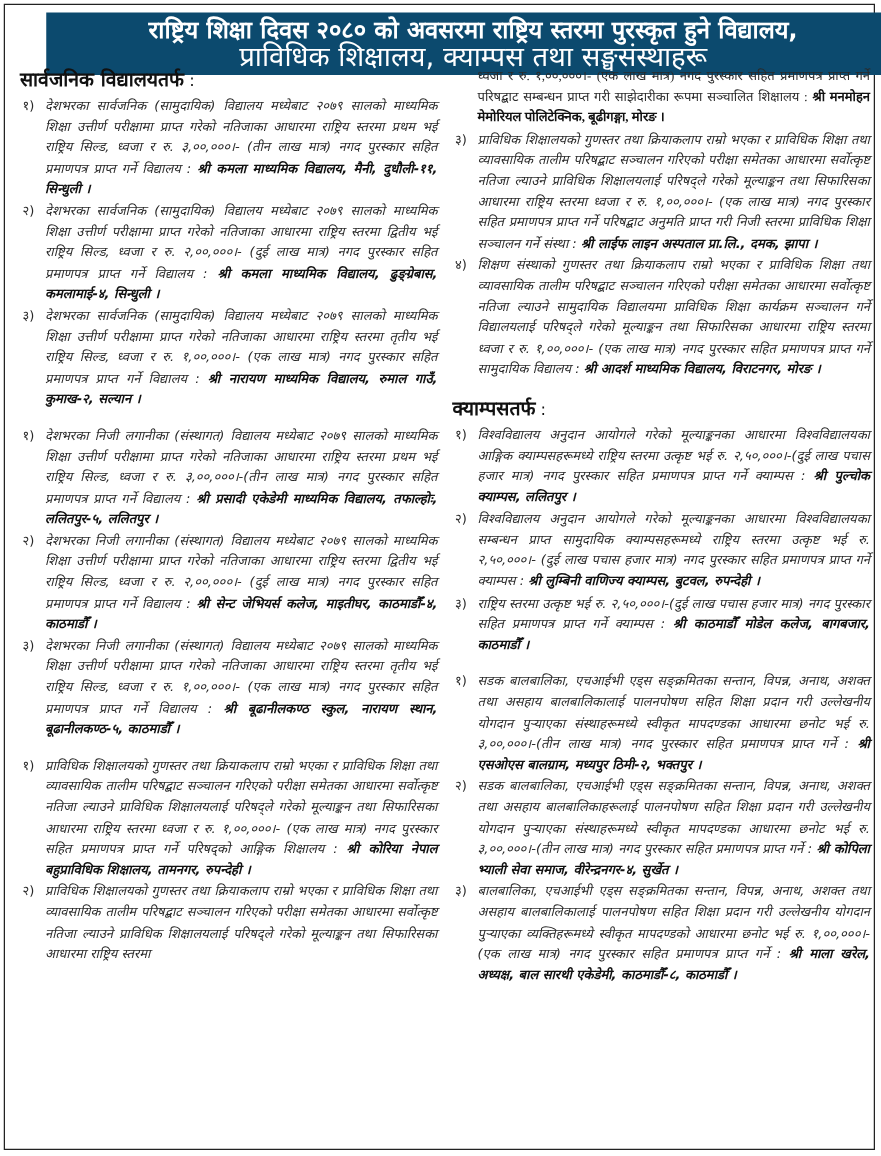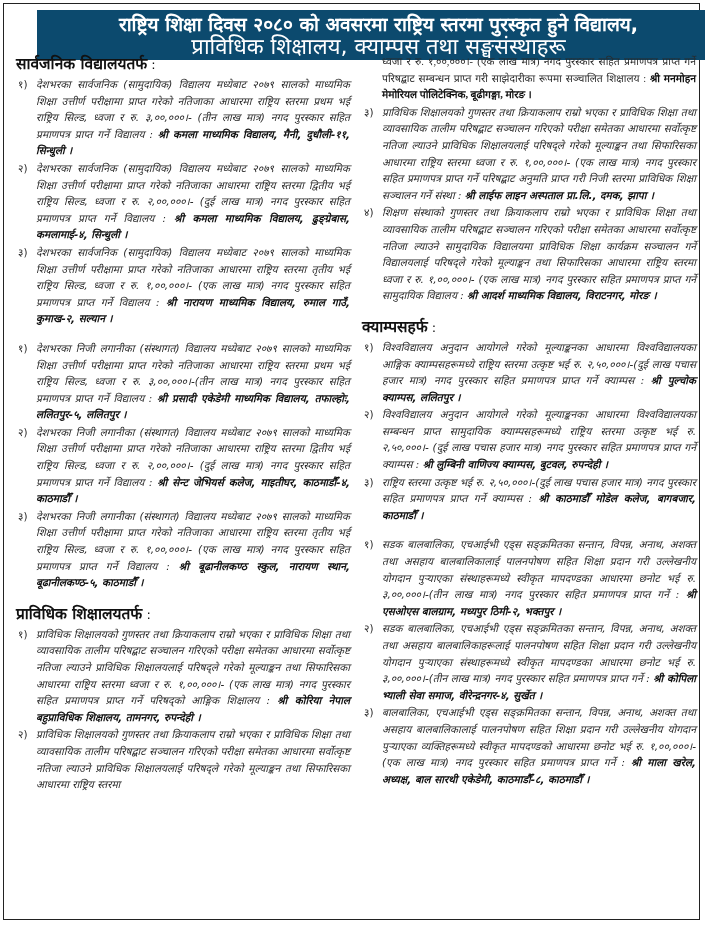--- a/index.html
+++ b/index.html
@@ -56,21 +56,20 @@
         <span class="num">२)</span>
         <span class="txt"><span>देशभरका निजी लगानीका (संस्थागत) विद्यालय मध्येबाट २०७९ सालको माध्यमिक शिक्षा उत्तीर्ण परीक्षामा प्राप्त गरेको नतिजाका आधारमा राष्ट्रिय स्तरमा द्वितीय भई राष्ट्रिय सिल्ड, ध्वजा र रु. २,००,०००।- (दुई लाख मात्र) नगद पुरस्कार सहित प्रमाणपत्र प्राप्त गर्ने विद्यालय : </span><span class="bold">श्री सेन्ट जेभियर्स कलेज, माइतीघर, काठमाडौँ-४, काठमाडौँ ।</span></span>
       </div>
     <div class="item">
         <span class="num">३)</span>
         <span class="txt"><span>देशभरका निजी लगानीका (संस्थागत) विद्यालय मध्येबाट २०७९ सालको माध्यमिक शिक्षा उत्तीर्ण परीक्षामा प्राप्त गरेको नतिजाका आधारमा राष्ट्रिय स्तरमा तृतीय भई राष्ट्रिय सिल्ड, ध्वजा र रु. १,००,०००।- (एक लाख मात्र) नगद पुरस्कार सहित प्रमाणपत्र प्राप्त गर्ने विद्यालय : </span><span class="bold">श्री बूढानीलकण्ठ स्कुल, नारायण स्थान, बूढानीलकण्ठ-५, काठमाडौँ ।</span></span>
       </div>
 
     <div class="gap"></div>
 
-    <div class="sec-title"><span>प्राविधिक शिक्षालयतर्फ</span><span class="colon"> :</span></div>
     <div class="item">
         <span class="num">१)</span>
         <span class="txt"><span>प्राविधिक शिक्षालयको गुणस्तर तथा क्रियाकलाप राम्रो भएका र प्राविधिक शिक्षा तथा व्यावसायिक तालीम परिषद्बाट सञ्चालन गरिएको परीक्षा समेतका आधारमा सर्वोत्कृष्ट नतिजा ल्याउने प्राविधिक शिक्षालयलाई परिषद्ले गरेको मूल्याङ्कन तथा सिफारिसका आधारमा राष्ट्रिय स्तरमा ध्वजा र रु. १,००,०००।- (एक लाख मात्र) नगद पुरस्कार सहित प्रमाणपत्र प्राप्त गर्ने परिषद्को आङ्गिक शिक्षालय : </span><span class="bold">श्री कोरिया नेपाल बहुप्राविधिक शिक्षालय, तामनगर, रुपन्देही ।</span></span>
       </div>
     <div class="item">
         <span class="num">२)</span>
         <span class="txt">प्राविधिक शिक्षालयको गुणस्तर तथा क्रियाकलाप राम्रो भएका र प्राविधिक शिक्षा तथा व्यावसायिक तालीम परिषद्बाट सञ्चालन गरिएको परीक्षा समेतका आधारमा सर्वोत्कृष्ट नतिजा ल्याउने प्राविधिक शिक्षालयलाई परिषद्ले गरेको मूल्याङ्कन तथा सिफारिसका आधारमा राष्ट्रिय स्तरमा</span>
       </div>
   </div>
 
@@ -80,21 +79,21 @@
         <span class="num">३)</span>
         <span class="txt"><span>प्राविधिक शिक्षालयको गुणस्तर तथा क्रियाकलाप राम्रो भएका र प्राविधिक शिक्षा तथा व्यावसायिक तालीम परिषद्बाट सञ्चालन गरिएको परीक्षा समेतका आधारमा सर्वोत्कृष्ट नतिजा ल्याउने प्राविधिक शिक्षालयलाई परिषद्ले गरेको मूल्याङ्कन तथा सिफारिसका आधारमा राष्ट्रिय स्तरमा ध्वजा र रु. १,००,०००।- (एक लाख मात्र) नगद पुरस्कार सहित प्रमाणपत्र प्राप्त गर्ने परिषद्बाट अनुमति प्राप्त गरी निजी स्तरमा प्राविधिक शिक्षा सञ्चालन गर्ने संस्था : </span><span class="bold">श्री लाईफ लाइन अस्पताल प्रा.लि., दमक, झापा ।</span></span>
       </div>
     <div class="item">
         <span class="num">४)</span>
         <span class="txt"><span>शिक्षण संस्थाको गुणस्तर तथा क्रियाकलाप राम्रो भएका र प्राविधिक शिक्षा तथा व्यावसायिक तालीम परिषद्बाट सञ्चालन गरिएको परीक्षा समेतका आधारमा सर्वोत्कृष्ट नतिजा ल्याउने सामुदायिक विद्यालयमा प्राविधिक शिक्षा कार्यक्रम सञ्चालन गर्ने विद्यालयलाई परिषद्ले गरेको मूल्याङ्कन तथा सिफारिसका आधारमा राष्ट्रिय स्तरमा ध्वजा र रु. १,००,०००।- (एक लाख मात्र) नगद पुरस्कार सहित प्रमाणपत्र प्राप्त गर्ने सामुदायिक विद्यालय : </span><span class="bold">श्री आदर्श माध्यमिक विद्यालय, विराटनगर, मोरङ ।</span></span>
       </div>
 
     <div class="gap"></div>
 
-    <div class="sec-title"><span>क्याम्पसहर्फ</span><span class="colon"> :</span></div>
+    <div class="sec-title"><span>क्याम्पसतर्फ</span><span class="colon"> :</span></div>
     <div class="item">
         <span class="num">१)</span>
         <span class="txt"><span>विश्वविद्यालय अनुदान आयोगले गरेको मूल्याङ्कनका आधारमा विश्वविद्यालयका आङ्गिक क्याम्पसहरूमध्ये राष्ट्रिय स्तरमा उत्कृष्ट भई रु. २,५०,०००।-(दुई लाख पचास हजार मात्र) नगद पुरस्कार सहित प्रमाणपत्र प्राप्त गर्ने क्याम्पस : </span><span class="bold">श्री पुल्चोक क्याम्पस, ललितपुर ।</span></span>
       </div>
     <div class="item">
         <span class="num">२)</span>
         <span class="txt"><span>विश्वविद्यालय अनुदान आयोगले गरेको मूल्याङ्कनका आधारमा विश्वविद्यालयका सम्बन्धन प्राप्त सामुदायिक क्याम्पसहरूमध्ये राष्ट्रिय स्तरमा उत्कृष्ट भई रु. २,५०,०००।- (दुई लाख पचास हजार मात्र) नगद पुरस्कार सहित प्रमाणपत्र प्राप्त गर्ने क्याम्पस : </span><span class="bold">श्री लुम्बिनी वाणिज्य क्याम्पस, बुटवल, रुपन्देही ।</span></span>
       </div>
     <div class="item">
         <span class="num">३)</span>

